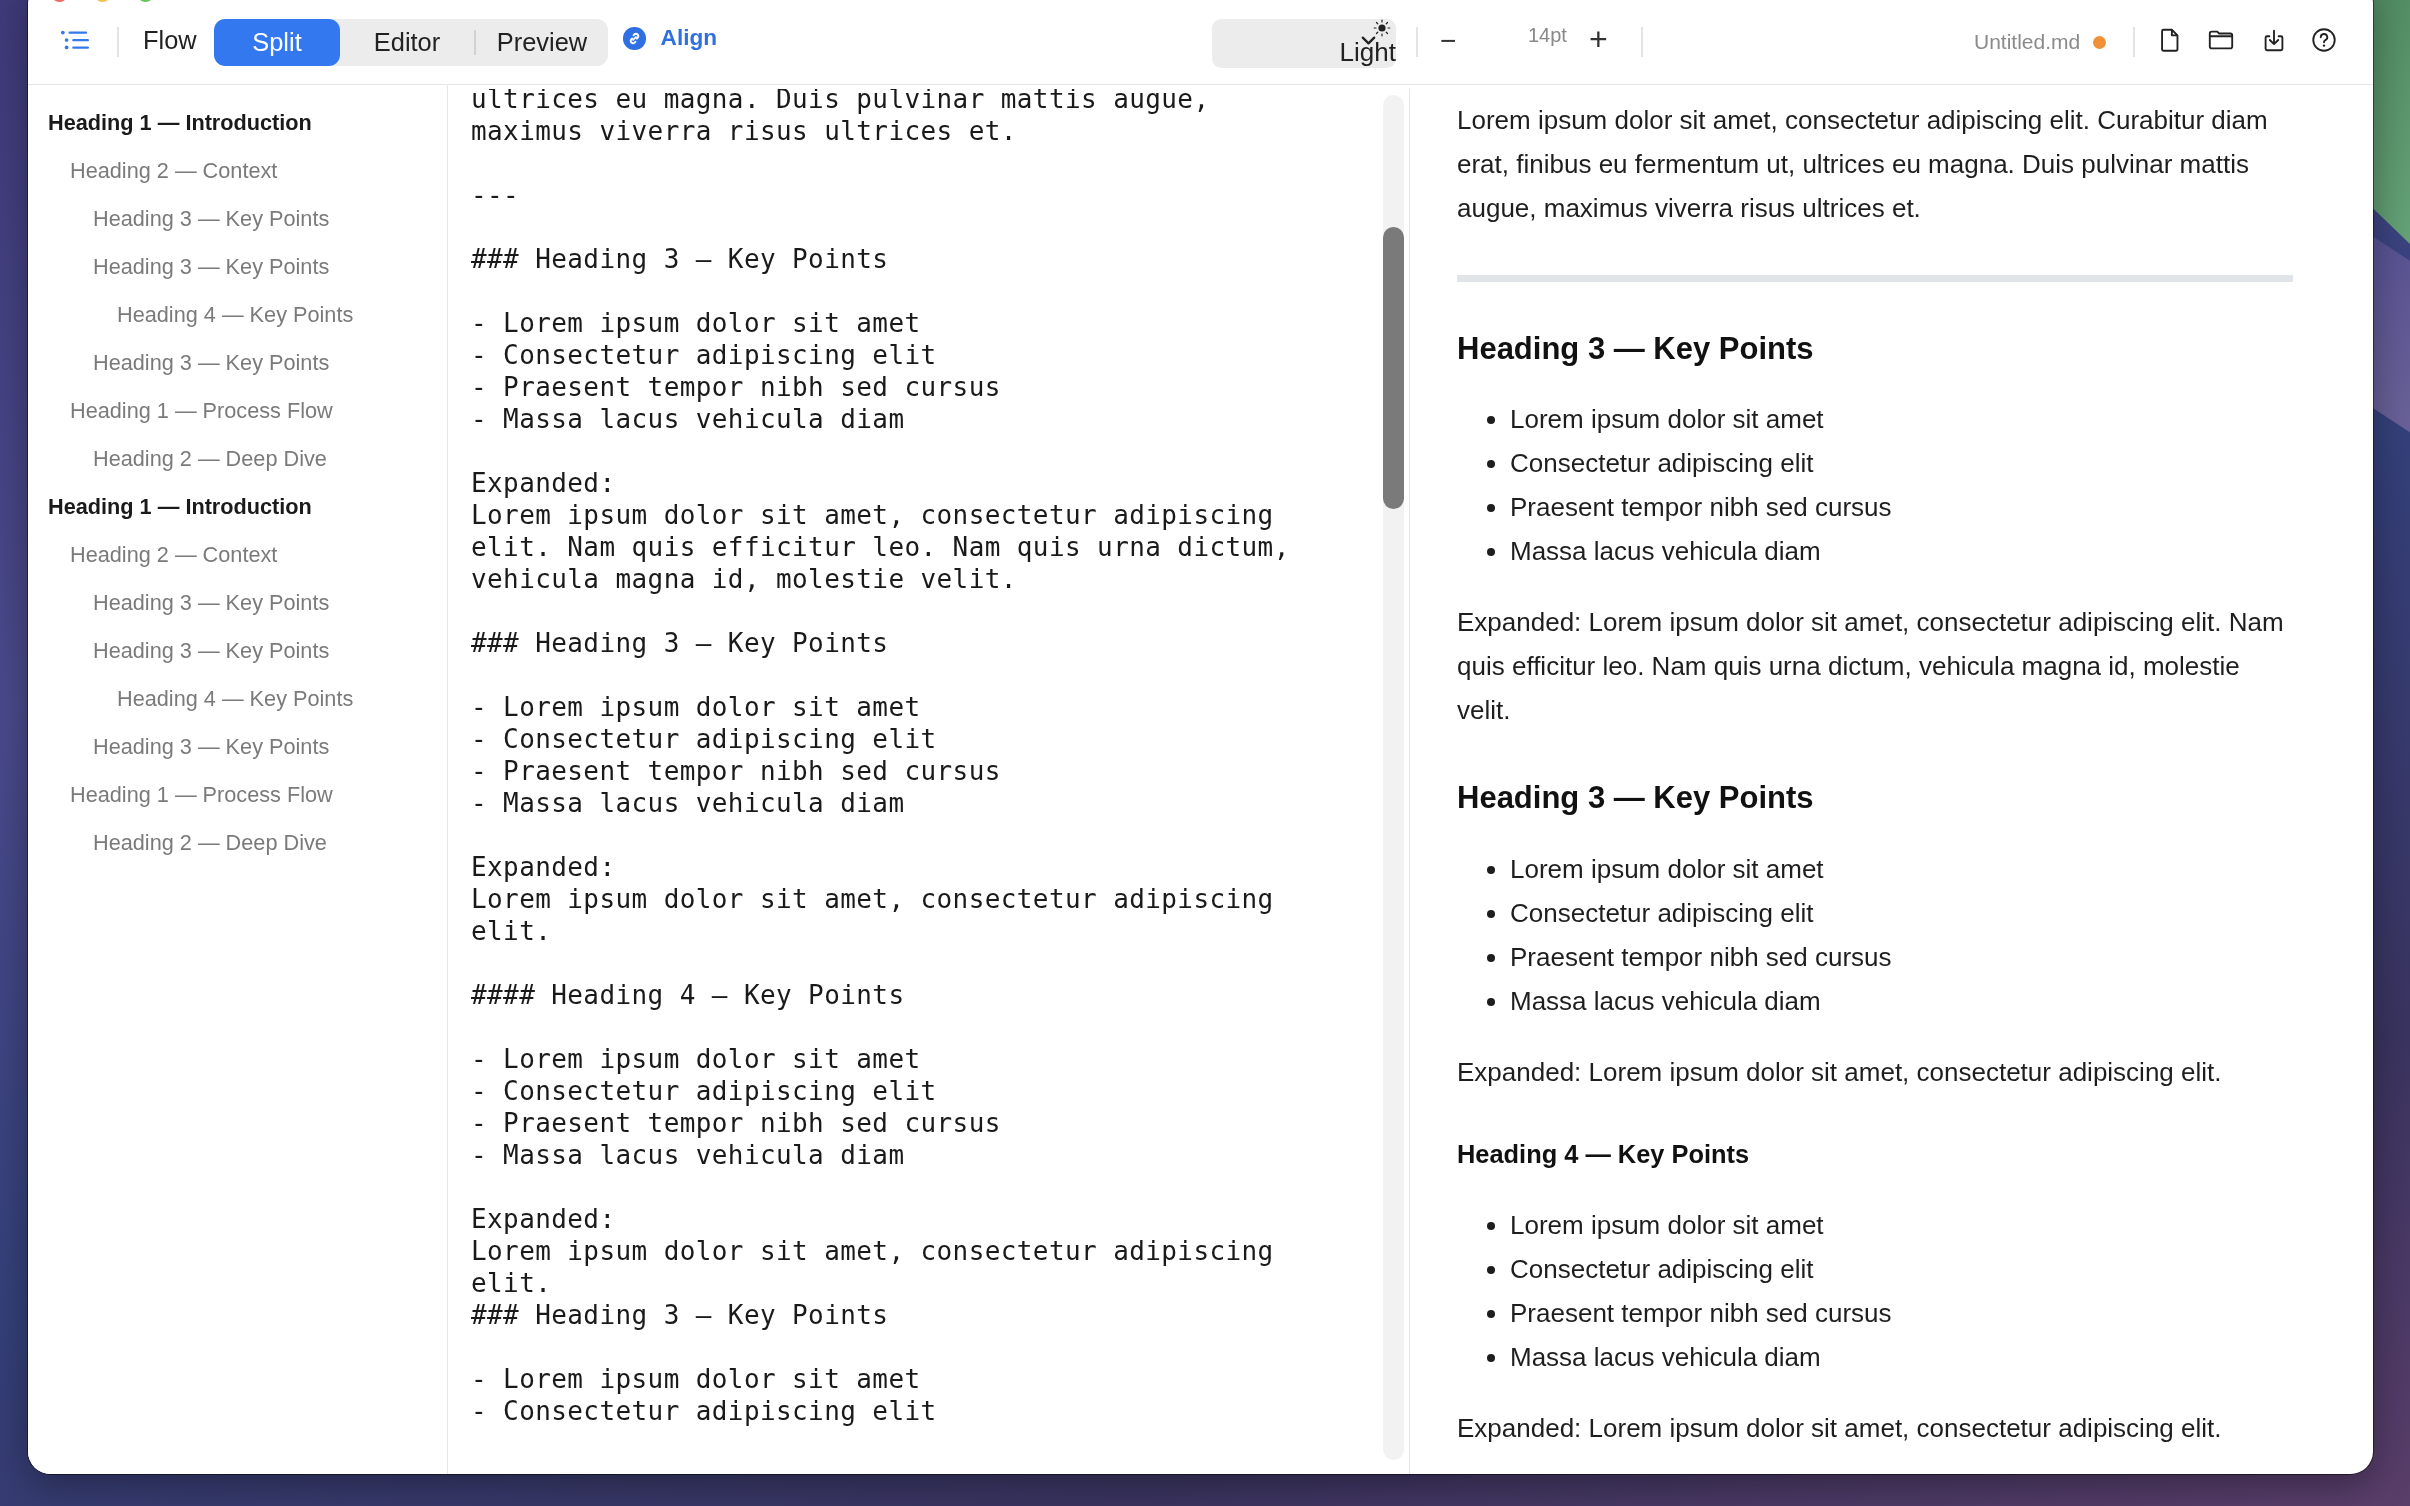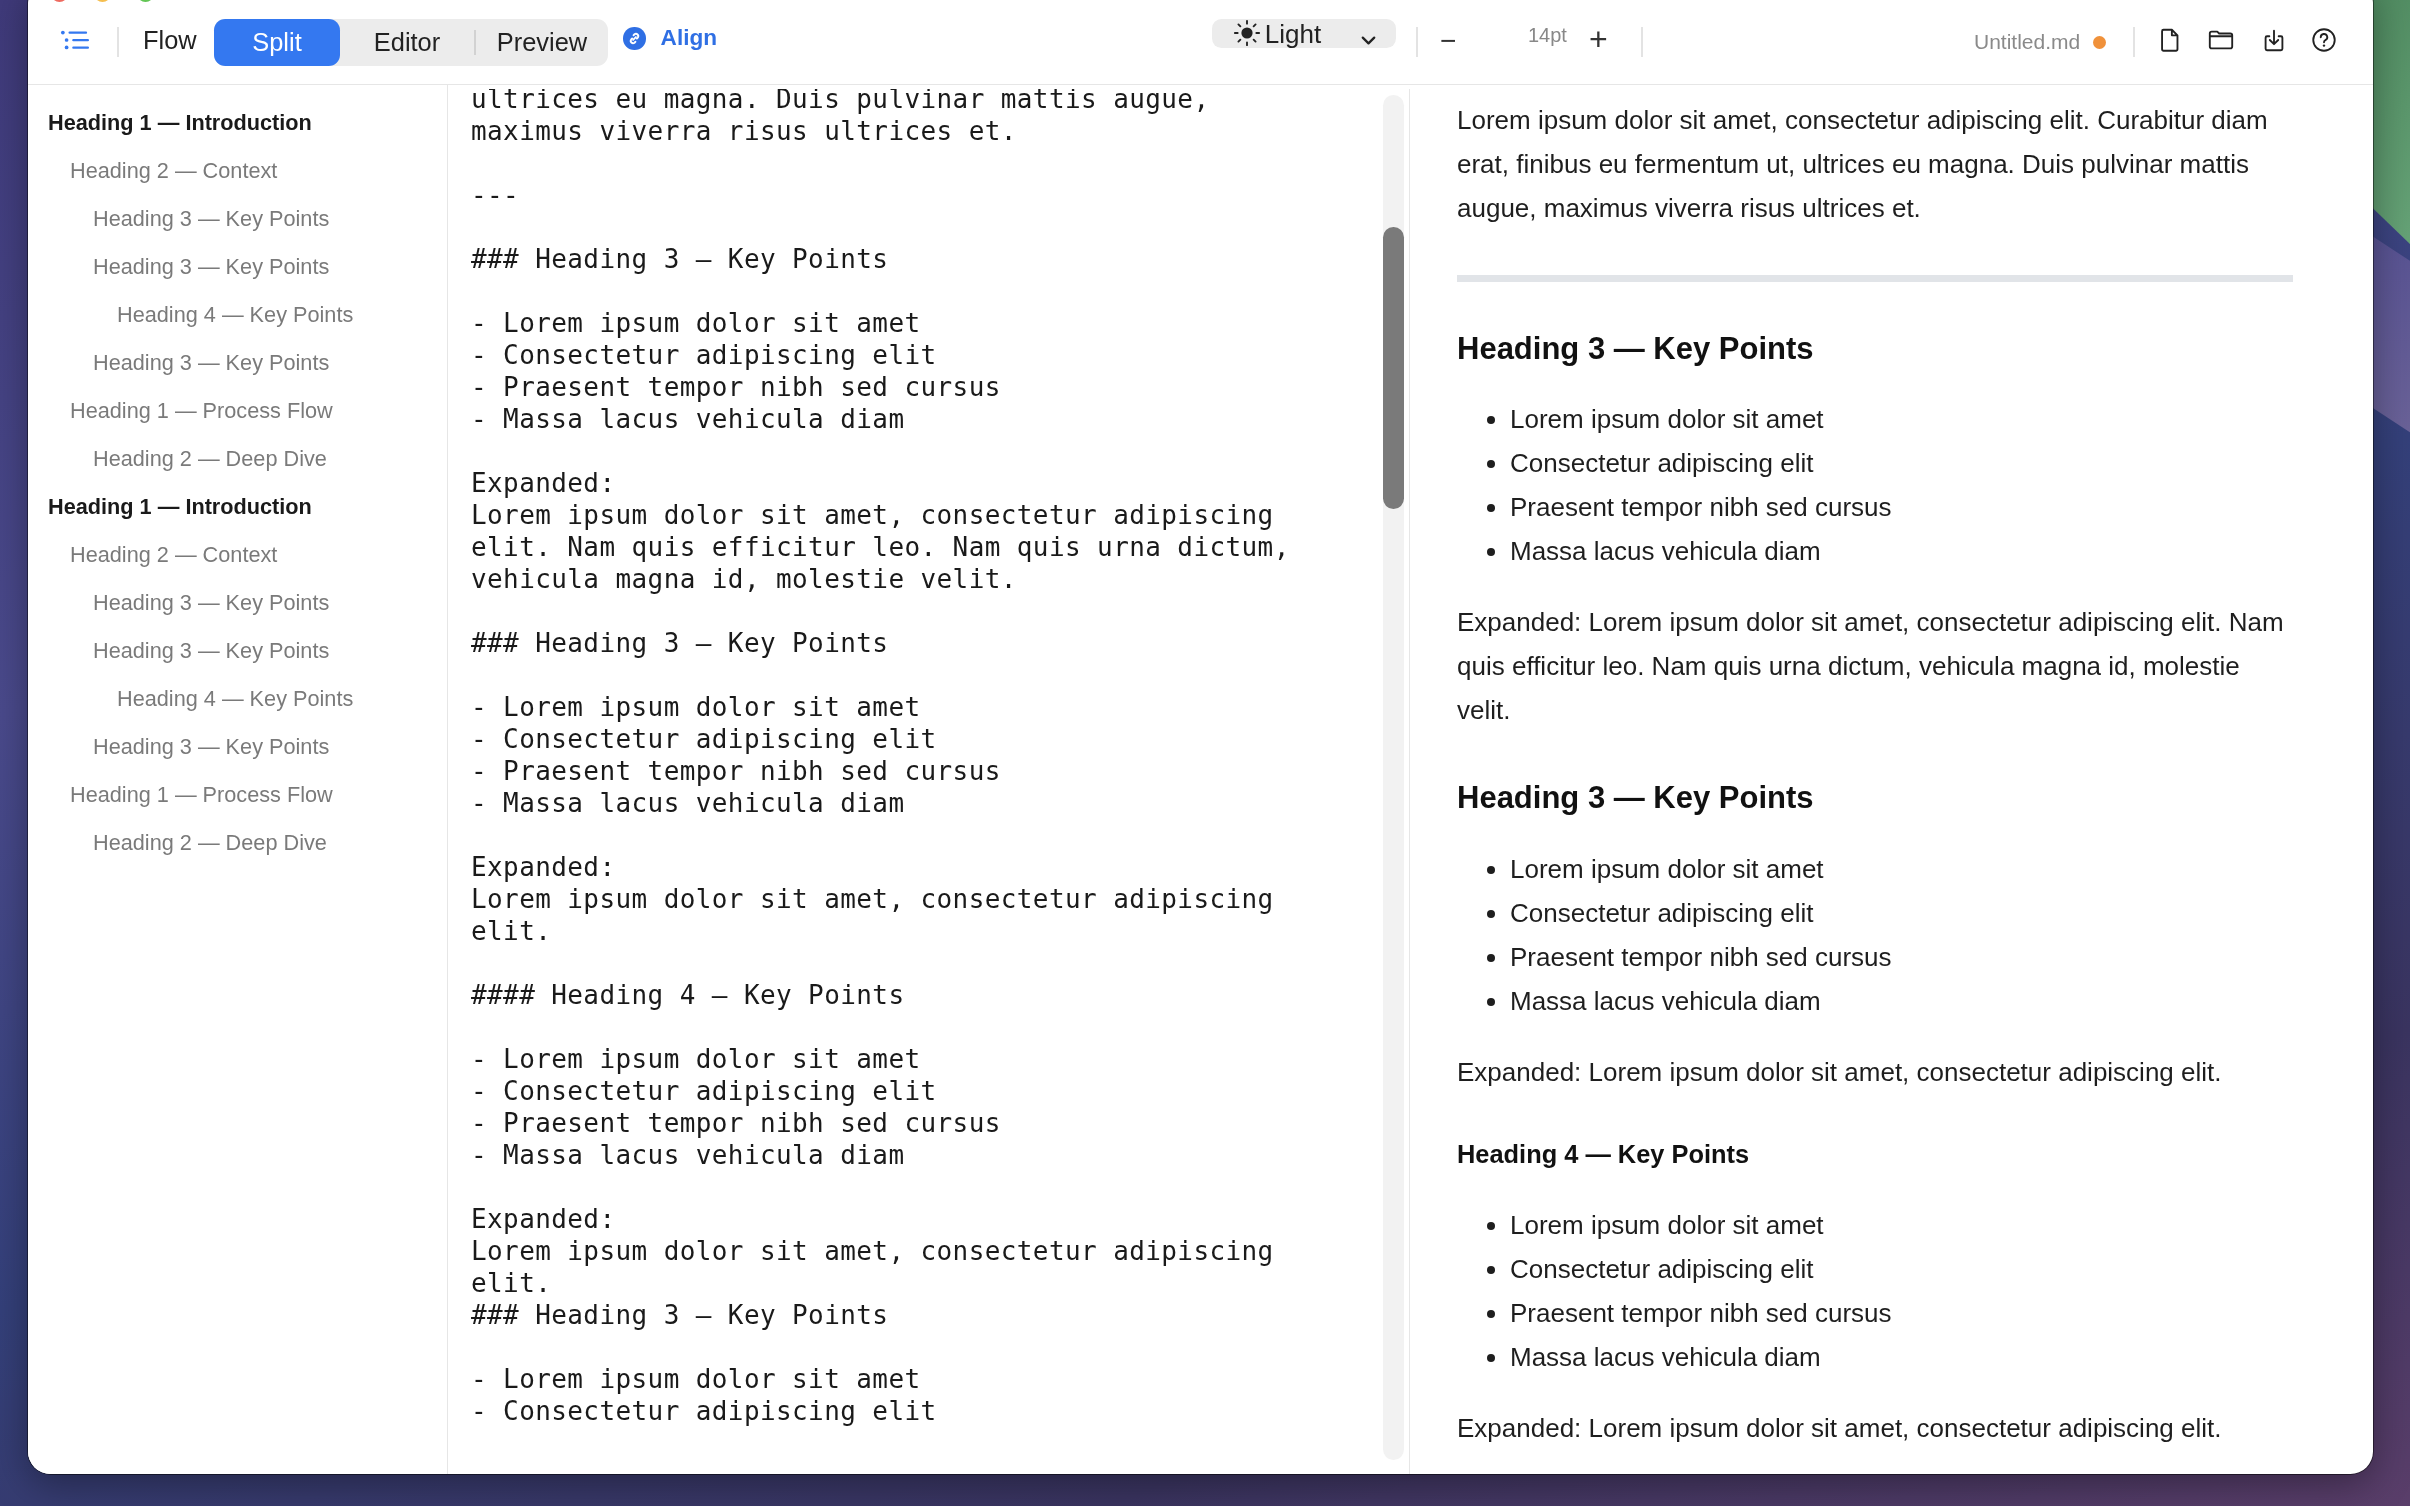--- a/index.html
+++ b/index.html
@@ -44,23 +44,23 @@
     font-size: 25.4px; color: #222; border-radius: 11.3px;
   }
   .seg-btn.active { background: #3478f0; color: #fff; }
   .seg-div { position: absolute; top: 11.3px; width: 1.9px; height: 24.5px; background: #d2d2d2; }
   .align {
     position: absolute; left: 595px; top: 25.4px; display: flex; align-items: center; gap: 15px;
     color: #2f6fe4; font-size: 22.6px; font-weight: bold; justify-content: flex-end;
   }
   .align-icon { width: 22.6px; height: 22.6px; border-radius: 50%; background: #2f6fe4; display: flex; align-items: center; justify-content: center; }
   .theme {
-    position: absolute; left: 1184px; top: 19px; width: 184px; height: 29px;
-    background: #ececec; border-radius: 9.4px; display: flex; align-items: flex-start;
-    padding-left: 21px; font-size: 26px; color: #222;
+    position: absolute; left: 1184px; top: 19px; width: 184px; height: 49px;
+    background: #ececec; border-radius: 9.4px; display: flex; align-items: flex-end;
+    padding-left: 21px; font-size: 26px; color: #222; flex-direction: column;
   }
   .theme .chev { position: absolute; right: 17px; top: 11.3px; }
   .fontctl-minus { position: absolute; left: 1412px; top: 24.5px; font-size: 28px; color: #333; }
   .fontsize { position: absolute; left: 1481px; top: 24px; font-size: 20px; color: #888; margin-left: 19px; }
   .fontctl-plus { position: absolute; left: 1561px; top: 21px; font-size: 32px; color: #333; }
   .filename { position: absolute; left: 1938px; top: 30px; font-size: 21px; color: #8a8a8a; display: flex; align-items: center; gap: 13px; margin-left: 8px; }
   .dirty-dot { width: 13px; height: 13px; border-radius: 50%; background: #f0913a; display: block; }
   .tool-icon { position: absolute; top: 26px; width: 28px; height: 28px; }
   .sidebar {
     position: absolute; left: 0; top: 104px; width: 420px; bottom: 0;

